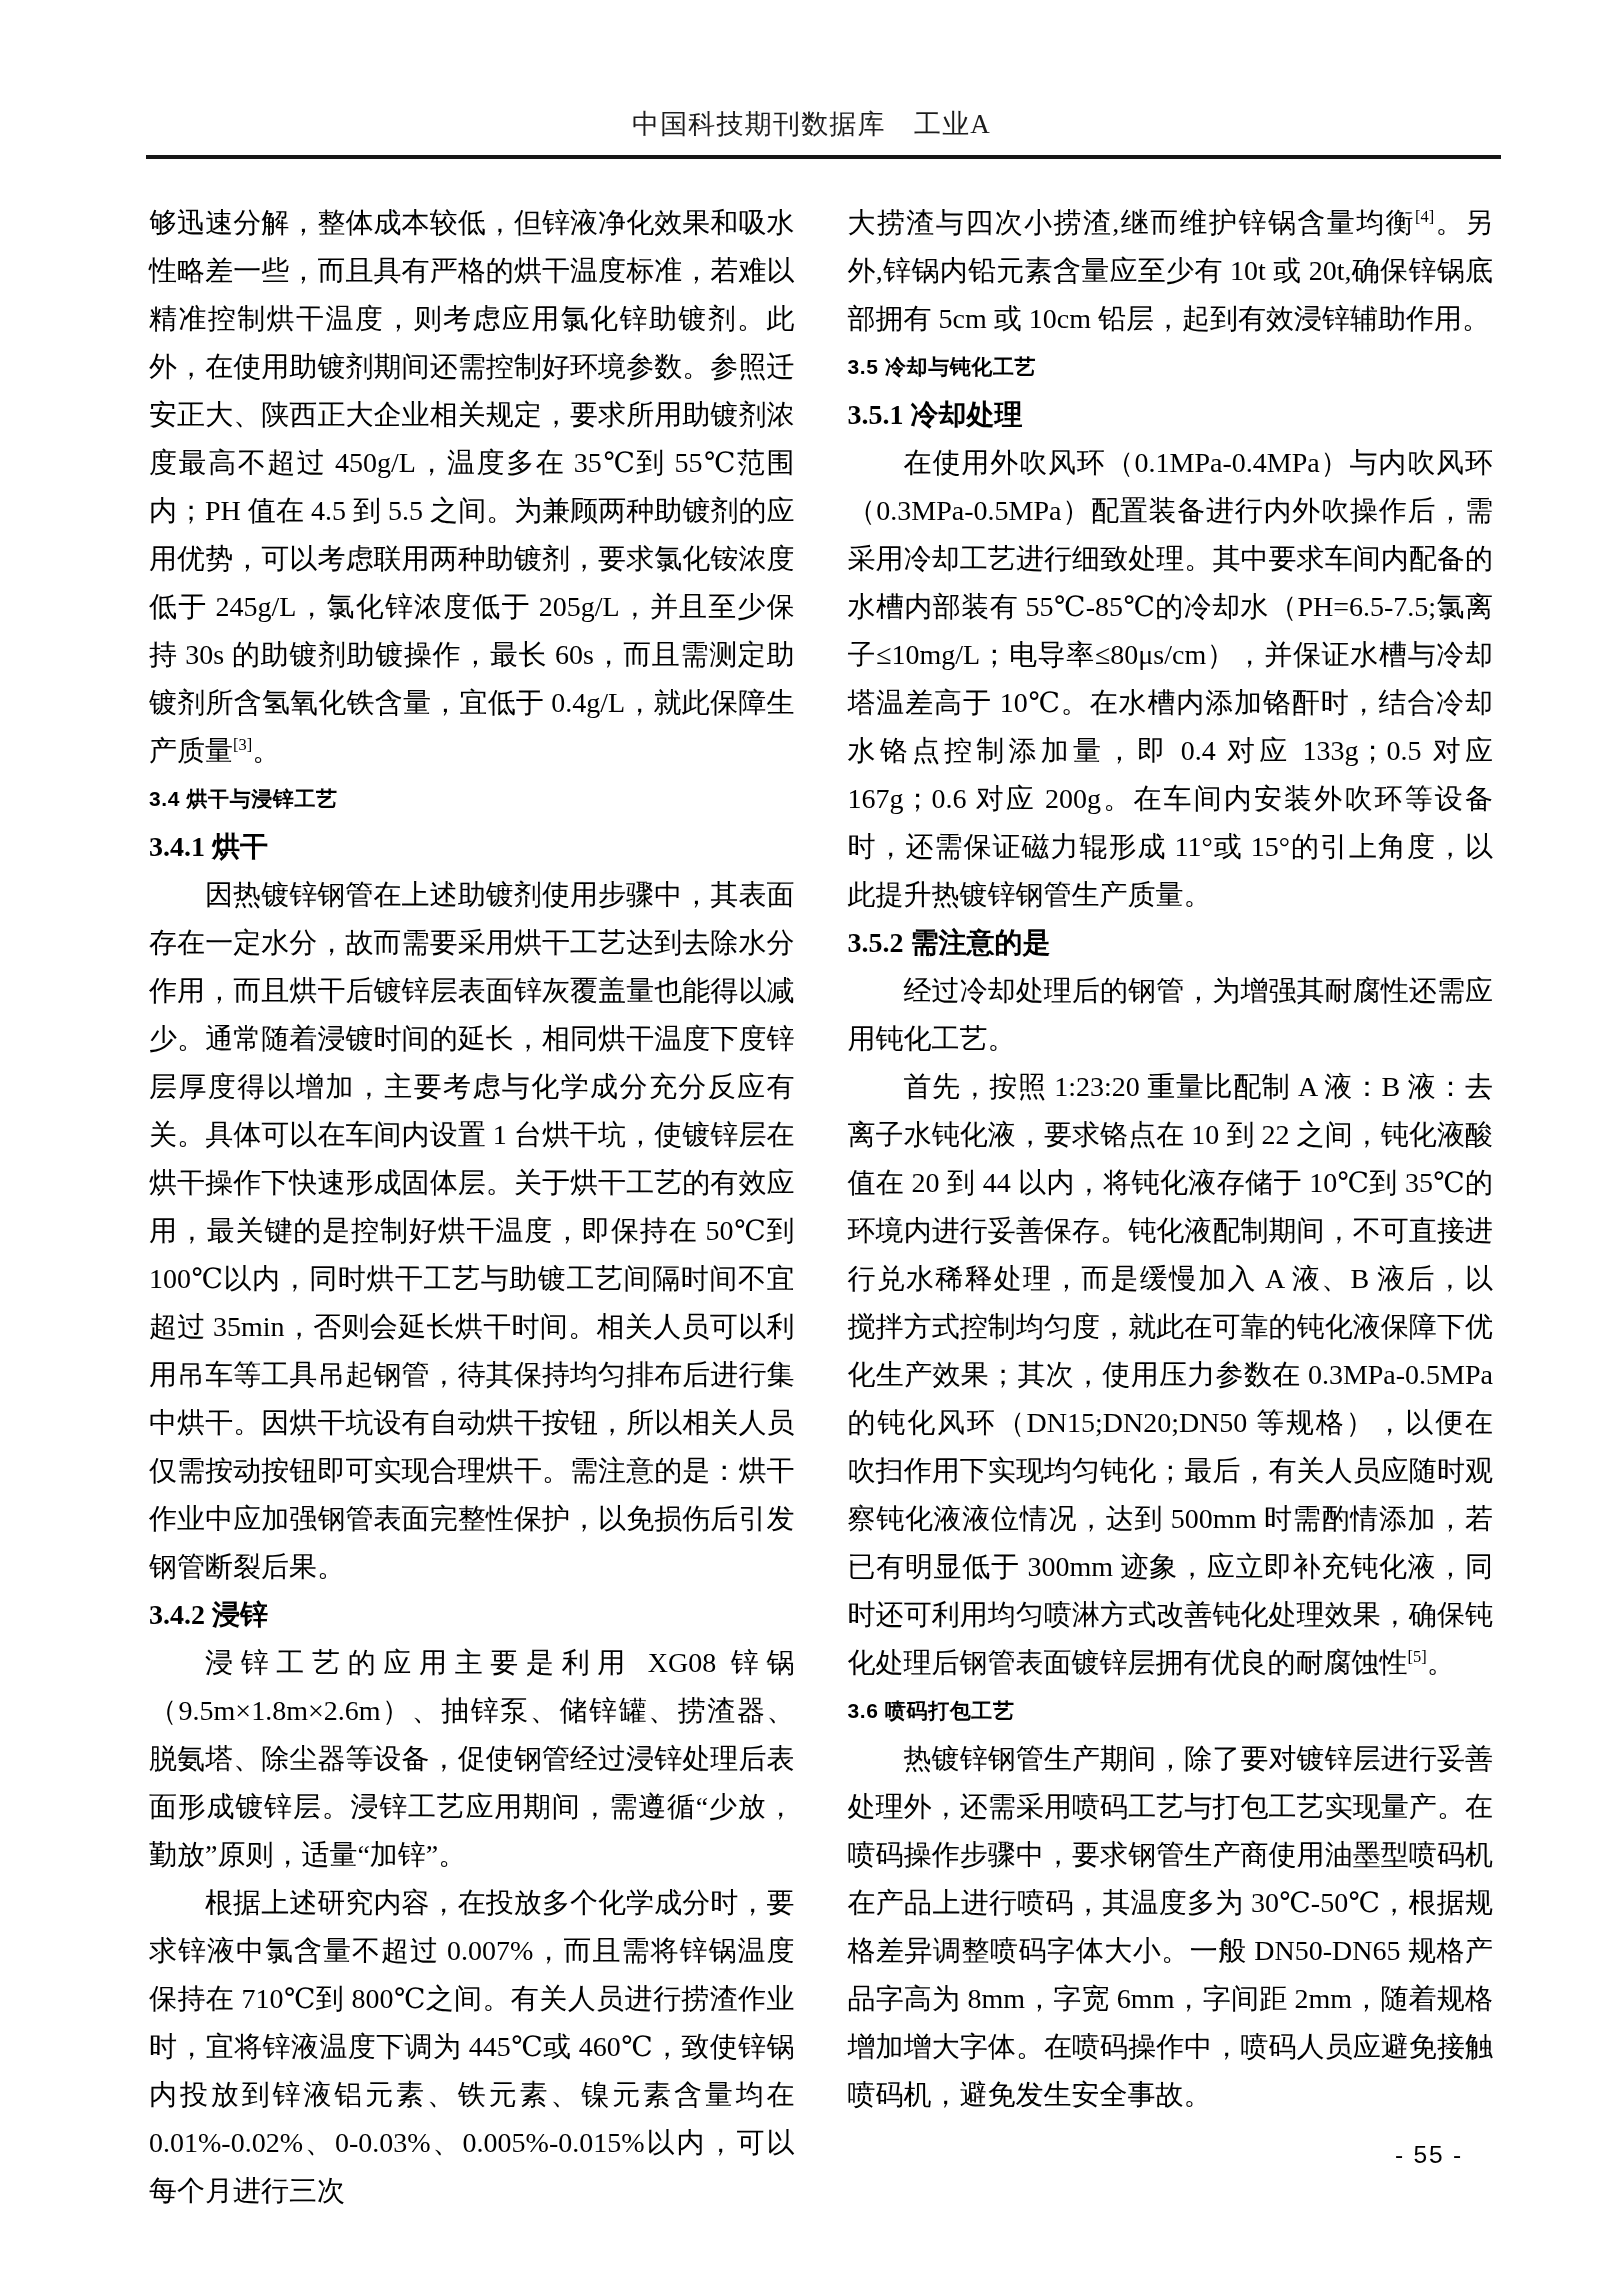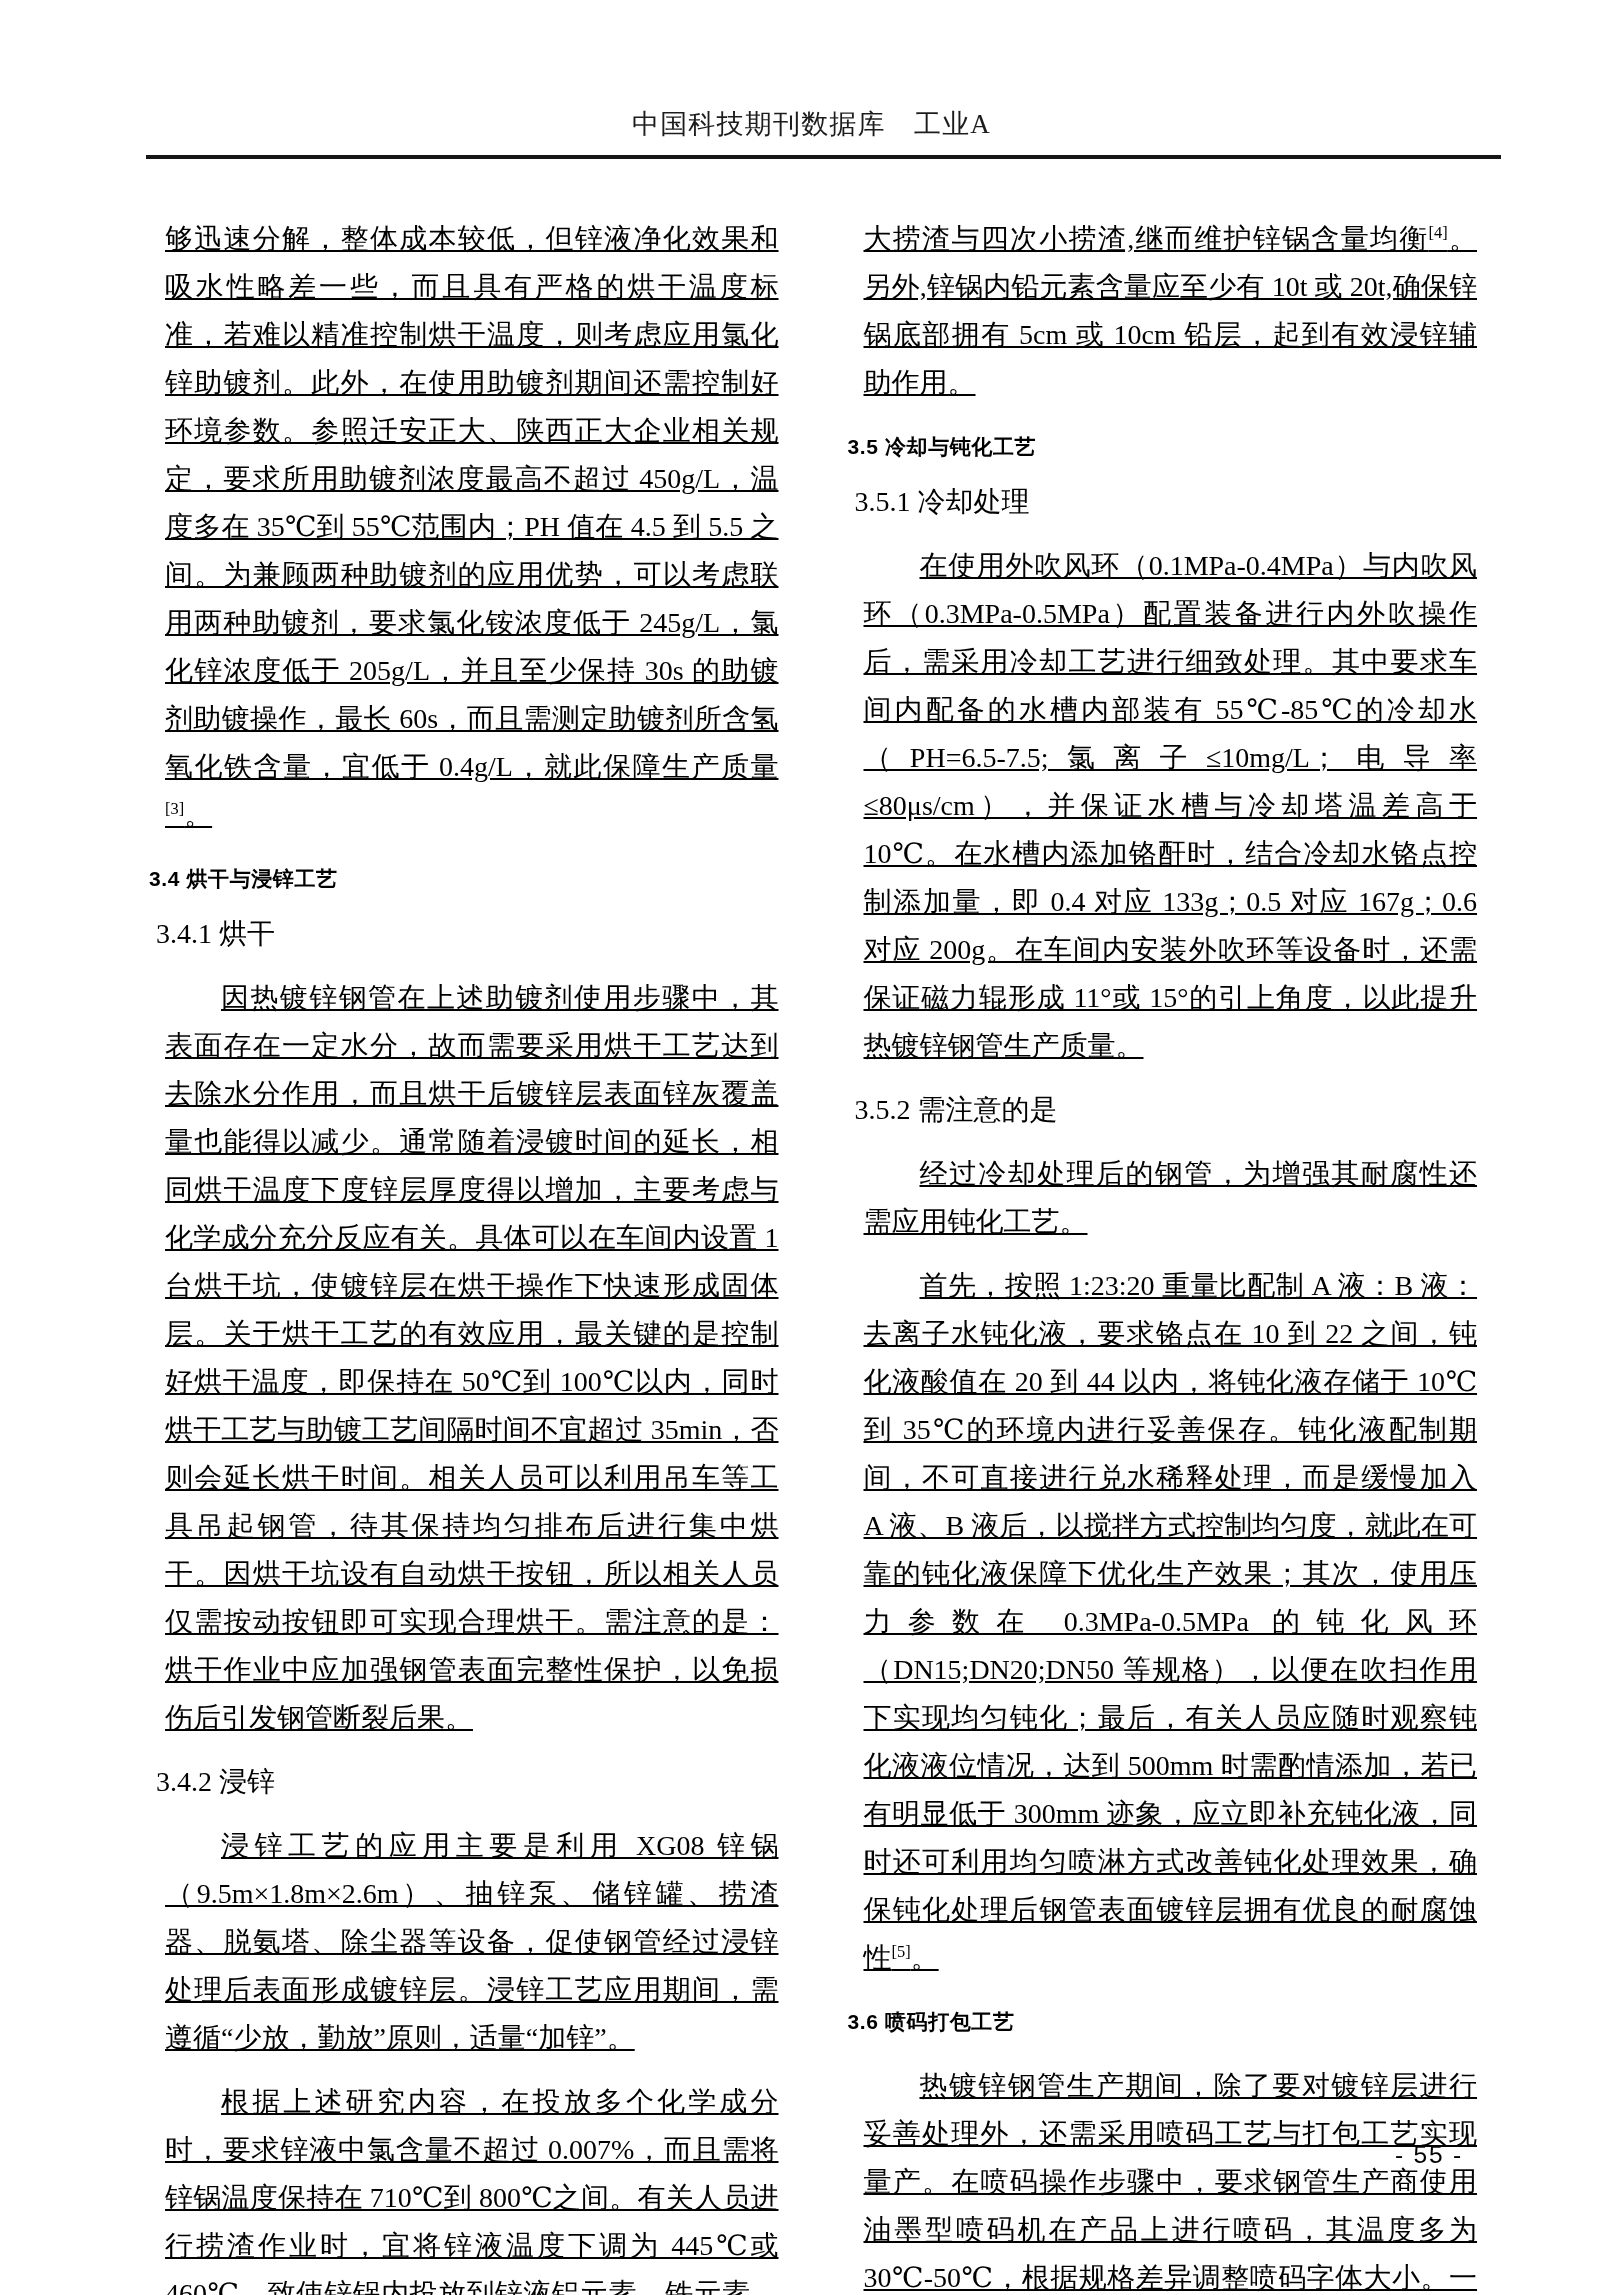--- a/index.html
+++ b/index.html
@@ -21,39 +21,38 @@
   .rule{
     position:absolute;top:155px;left:146px;
     width:1355px;height:3.5px;
   }
   .content{
     position:absolute;top:199px;left:149px;width:1344px;
     display:flex;gap:53px;
   }
   .col{width:646px;}
   .para{
-    margin:16px;
+    margin:0;
     font-size:28px;line-height:48px;
     text-align:justify;
     text-justify:inter-ideograph;
     text-justify:inter-character;
-    text-decoration:underline;
   }
   .para.indent{text-indent:56px;}
   .h2{
     margin:0;
     font-family:"Liberation Sans","DejaVu Sans",sans-serif;
     font-weight:700;
     font-size:21px;line-height:48px;
     letter-spacing:0.6px;
   }
   .h3{
-    margin:7px;
+    margin:0;
     font-size:28px;line-height:48px;
-    font-weight:400;
+    font-weight:700;
   }
   sup.cite{
     font-size:16.4px;
     line-height:0;
     vertical-align:super;
   }
   .pagenum{
     position:absolute;top:2140px;right:160px;
     font-family:"Liberation Sans","DejaVu Sans",sans-serif;
     font-size:24.5px;line-height:29px;

